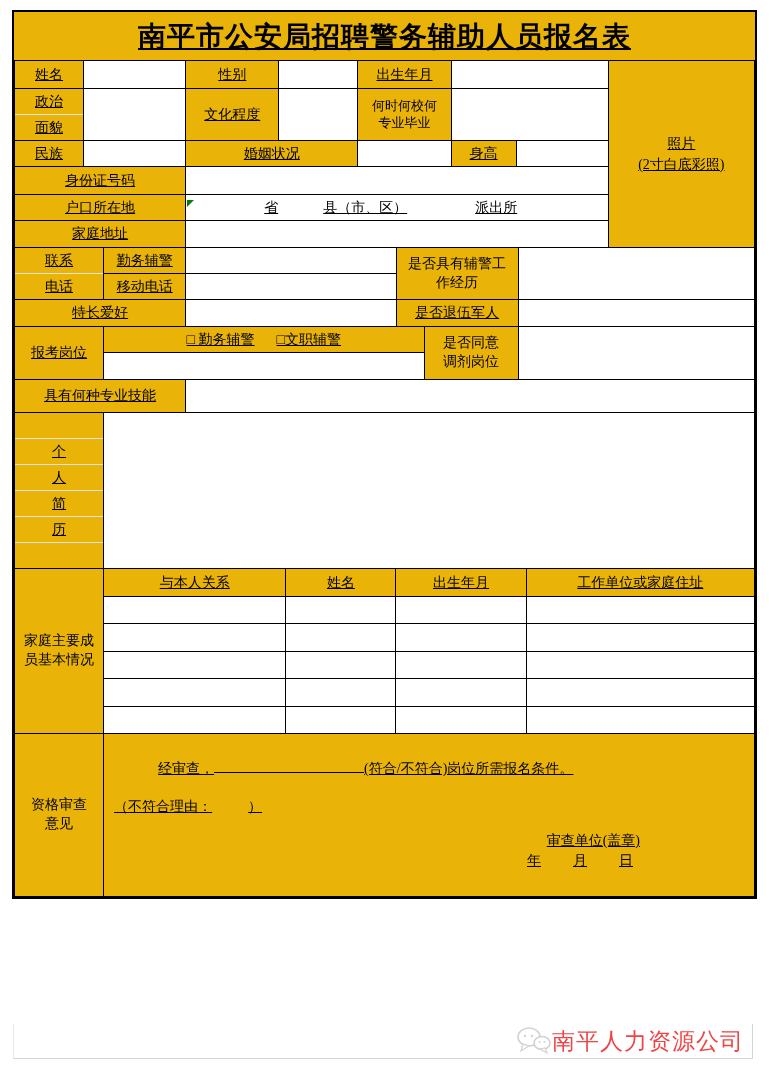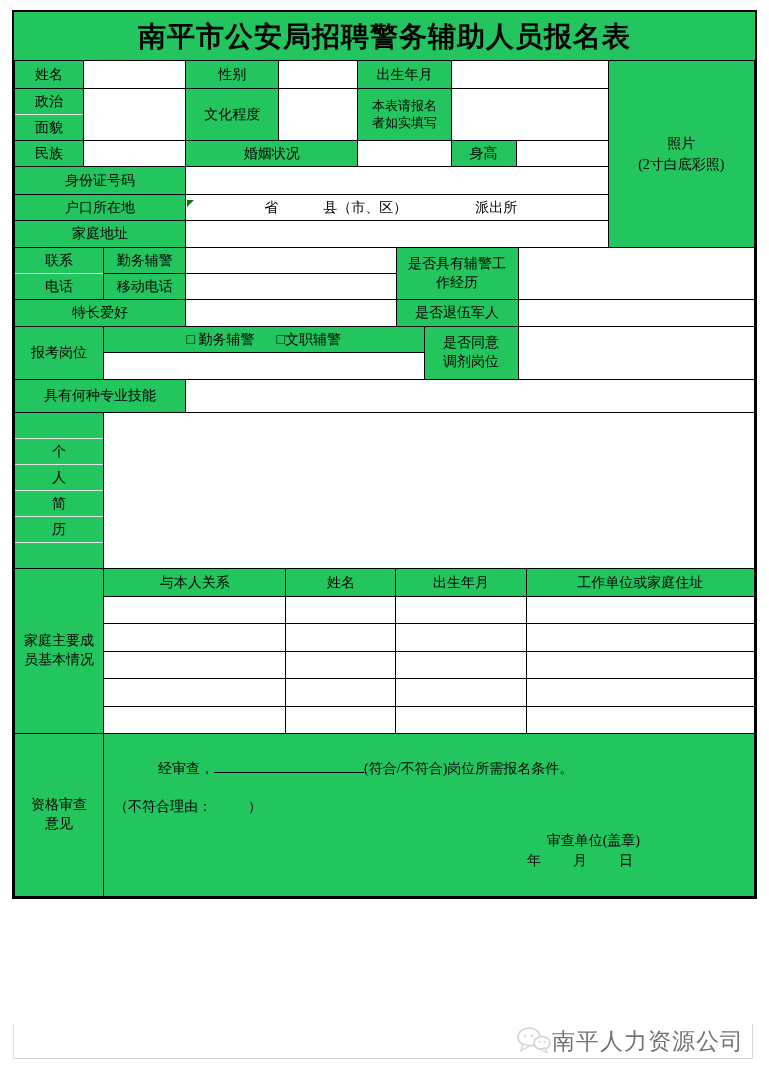--- a/index.html
+++ b/index.html
@@ -1,18 +1,18 @@
 <!DOCTYPE html>
 <html><head>
 <meta charset="utf-8">
 <style>
   html,body{margin:0;padding:0;background:#fff;}
   body{width:769px;height:1075px;position:relative;
        font-family:"Liberation Serif","DejaVu Serif",serif;color:#000;}
-  .form-box{position:absolute;left:12px;top:10px;width:741px;border:2px solid #000;background:#22c55e;}
+  .form-box{position:absolute;left:12px;top:10px;width:741px;border:2px solid #000;background:#eab308;text-decoration:underline;}
   .title-row{height:48px;line-height:50px;text-align:center;font-size:28px;font-weight:bold;
              letter-spacing:1px;border-bottom:1px solid #d9d9d9;}
   .date-row{height:32px;position:relative;text-align:right;font-size:14px;
             padding-right:108px;line-height:40px;box-sizing:border-box;}
   .green-tri{position:absolute;top:1px;left:1px;width:0;height:0;
              border-top:7px solid #067d06;border-right:7px solid transparent;}
   table{border-collapse:collapse;table-layout:fixed;width:100%;margin-top:-1px;}
   td{border:1px solid #000;padding:0 2px;text-align:center;vertical-align:middle;
      font-size:14px;overflow:hidden;}
   td.inp{background:#fff;}
@@ -37,21 +37,21 @@
   .rv-line1{margin-top:24px;padding-left:52px;}
   .blank-line{display:inline-block;width:150px;border-bottom:1px solid #000;height:14px;vertical-align:baseline;}
   .rv-line2{margin-top:20px;display:flex;padding:0 42px 0 8px;gap:36px;}
   .rv-line3{margin-top:16px;text-align:right;padding-right:112px;}
   .rv-line4{margin-top:2px;text-align:right;padding-right:119px;}
   .rv-line4 .sp{display:inline-block;width:32px;}
   .instructions{font-size:15px;line-height:1.6;text-align:left;padding:6px 2px 4px 3px;width:712px;}
   .footer-strip{position:absolute;left:13px;top:1024px;width:740px;height:35px;
                 border-bottom:1px solid #d4d4d4;border-left:1px solid #e6e6e6;border-right:1px solid #d4d4d4;
                 display:flex;justify-content:flex-end;align-items:center;padding-right:8px;box-sizing:border-box;}
-  .footer-co{font-size:23px;color:#737373;text-shadow:1px 1px 0 #ffffff;letter-spacing:1px;}
+  .footer-co{font-size:23px;color:#ef4444;text-shadow:1px 1px 0 #ffffff;letter-spacing:1px;}
   .lbl{font-weight:normal;}
 </style>
 </head>
 <body>
 
 <div class="form-box">
 
   <div class="title-row">南平市公安局招聘警务辅助人员报名表</div>
 
 
@@ -80,21 +80,21 @@
       </td>
     </tr>
     <tr style="height:52px">
       <td class="split2">
         <div class="half">政治</div>
         <div class="half">面貌</div>
       </td>
       <td class="inp"></td>
       <td class="lbl">文化程度</td>
       <td class="inp"></td>
-      <td class="lbl"><span class="wrap70">本表请报名者如实填写</span></td>
+      <td class="lbl"><span class="wrap70">何时何校何专业毕业</span></td>
       <td class="inp" colspan="2"></td>
     </tr>
     <tr style="height:26px">
       <td class="lbl">民族</td>
       <td class="inp"></td>
       <td class="lbl" colspan="2">婚姻状况</td>
       <td class="inp"></td>
       <td class="lbl">身高</td>
       <td class="inp"></td>
     </tr>

